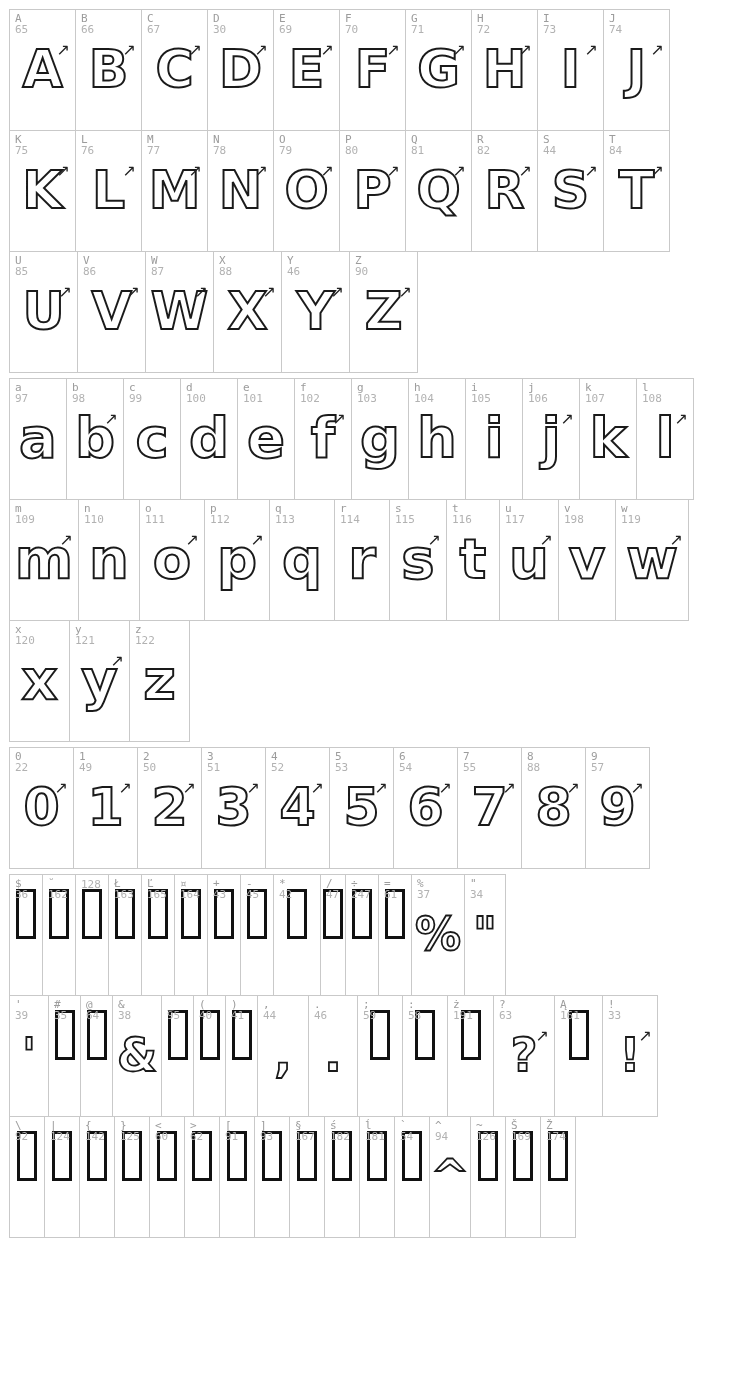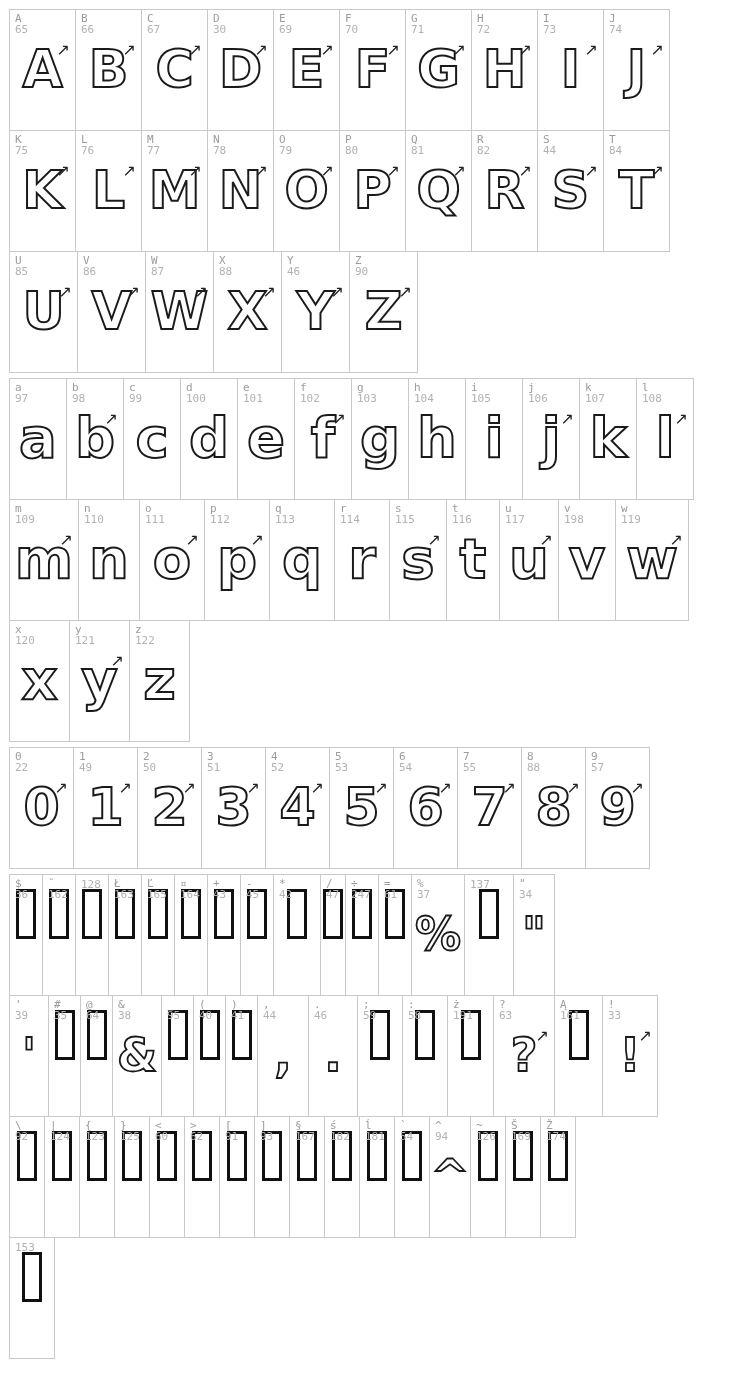--- a/index.html
+++ b/index.html
@@ -436,24 +436,20 @@
           <span class="glyph-line"><span class="notdef-box"></span></span>
         </div>
         <div class="cell" style="width: 34px;">
           <div class="label"><span class="ch">=</span><span class="code">61</span></div>
           <span class="glyph-line"><span class="notdef-box"></span></span>
         </div>
         <div class="cell" style="width: 54px;">
           <div class="label"><span class="ch">%</span><span class="code">37</span></div>
           <span class="glyph-line"><span class="glyph-text">%</span></span>
         </div>
-        <div class="cell" style="width: 50px;">
-          <div class="label"><span class="ch"></span><span class="code">137</span></div>
-          <span class="glyph-line"><span class="notdef-box"></span></span>
-        </div>
         <div class="cell" style="width: 42px;">
           <div class="label"><span class="ch">"</span><span class="code">34</span></div>
           <span class="glyph-line"><span class="glyph-text">"</span></span>
         </div>
       </div>
       <div class="row">
         <div class="cell" style="width: 40px;">
           <div class="label"><span class="ch">'</span><span class="code">39</span></div>
           <span class="glyph-line"><span class="glyph-text">'</span></span>
         </div>
@@ -519,21 +515,21 @@
       <div class="row">
         <div class="cell" style="width: 36px;">
           <div class="label"><span class="ch">\</span><span class="code">92</span></div>
           <span class="glyph-line"><span class="notdef-box"></span></span>
         </div>
         <div class="cell" style="width: 36px;">
           <div class="label"><span class="ch">|</span><span class="code">124</span></div>
           <span class="glyph-line"><span class="notdef-box"></span></span>
         </div>
         <div class="cell" style="width: 36px;">
-          <div class="label"><span class="ch">{</span><span class="code">123</span></div>
+          <div class="label"><span class="ch">{</span><span class="code">142</span></div>
           <span class="glyph-line"><span class="notdef-box"></span></span>
         </div>
         <div class="cell" style="width: 36px;">
           <div class="label"><span class="ch">}</span><span class="code">125</span></div>
           <span class="glyph-line"><span class="notdef-box"></span></span>
         </div>
         <div class="cell" style="width: 36px;">
           <div class="label"><span class="ch">&lt;</span><span class="code">60</span></div>
           <span class="glyph-line"><span class="notdef-box"></span></span>
         </div>
@@ -572,23 +568,17 @@
         <div class="cell" style="width: 36px;">
           <div class="label"><span class="ch">~</span><span class="code">126</span></div>
           <span class="glyph-line"><span class="notdef-box"></span></span>
         </div>
         <div class="cell" style="width: 36px;">
           <div class="label"><span class="ch">Š</span><span class="code">169</span></div>
           <span class="glyph-line"><span class="notdef-box"></span></span>
         </div>
         <div class="cell" style="width: 36px;">
           <div class="label"><span class="ch">Ž</span><span class="code">174</span></div>
-          <span class="glyph-line"><span class="notdef-box"></span></span>
-        </div>
-      </div>
-      <div class="row">
-        <div class="cell" style="width: 46px;">
-          <div class="label"><span class="ch"></span><span class="code">153</span></div>
           <span class="glyph-line"><span class="notdef-box"></span></span>
         </div>
       </div>
     </section>
   </main>
 
 </body></html>

